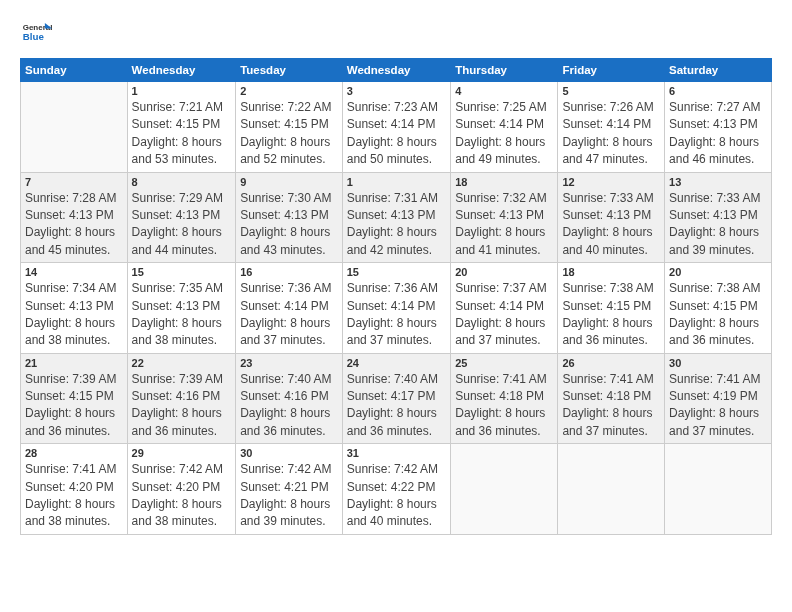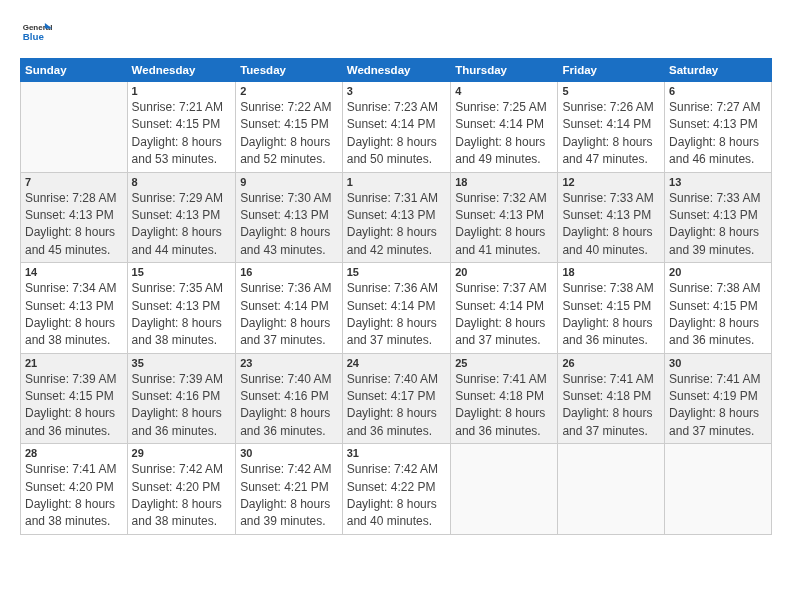--- a/index.html
+++ b/index.html
@@ -206,21 +206,21 @@
             <span class="day-num">20</span>
             <div class="day-info">Sunrise: 7:38 AM<br>Sunset: 4:15 PM<br>Daylight: 8 hours and 36 minutes.</div>
           </td>
         </tr>
         <tr class="row-shaded">
           <td>
             <span class="day-num">21</span>
             <div class="day-info">Sunrise: 7:39 AM<br>Sunset: 4:15 PM<br>Daylight: 8 hours and 36 minutes.</div>
           </td>
           <td>
-            <span class="day-num">35</span>
+            <span class="day-num">22</span>
             <div class="day-info">Sunrise: 7:39 AM<br>Sunset: 4:16 PM<br>Daylight: 8 hours and 36 minutes.</div>
           </td>
           <td>
             <span class="day-num">23</span>
             <div class="day-info">Sunrise: 7:40 AM<br>Sunset: 4:16 PM<br>Daylight: 8 hours and 36 minutes.</div>
           </td>
           <td>
             <span class="day-num">24</span>
             <div class="day-info">Sunrise: 7:40 AM<br>Sunset: 4:17 PM<br>Daylight: 8 hours and 36 minutes.</div>
           </td>

